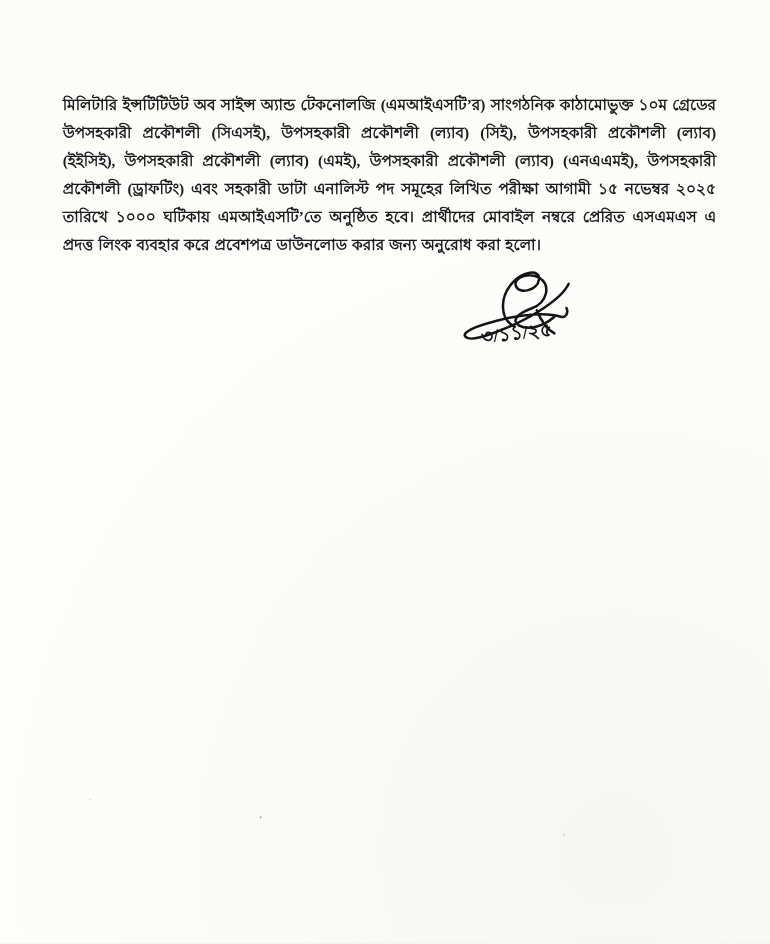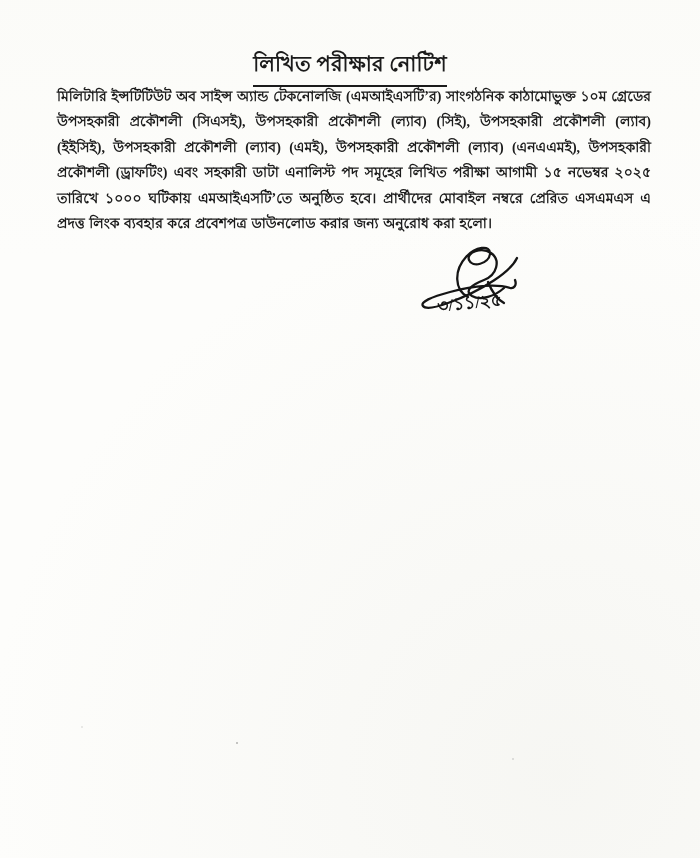--- a/index.html
+++ b/index.html
@@ -87,23 +87,20 @@
     font-size: 17px;
     font-weight: bold;
     fill: #151515;
   }
 </style>
 </head>
 <body>
 
 <div class="page">
 
-  <h1 class="title">
-    <span class="title-text">লিখিত পরীক্ষার নোটিশ</span>
-  </h1>
 
   <p class="body-text">মিলিটারি ইন্সটিটিউট অব সাইন্স অ্যান্ড টেকনোলজি (এমআইএসটি’র) সাংগঠনিক কাঠামোভুক্ত ১০ম গ্রেডের উপসহকারী প্রকৌশলী (সিএসই), উপসহকারী প্রকৌশলী (ল্যাব) (সিই), উপসহকারী প্রকৌশলী (ল্যাব) (ইইসিই), উপসহকারী প্রকৌশলী (ল্যাব) (এমই), উপসহকারী প্রকৌশলী (ল্যাব) (এনএএমই), উপসহকারী প্রকৌশলী (ড্রাফটিং) এবং সহকারী ডাটা এনালিস্ট  পদ সমূহের লিখিত পরীক্ষা আগামী ১৫ নভেম্বর ২০২৫ তারিখে ১০০০ ঘটিকায় এমআইএসটি’তে অনুষ্ঠিত হবে। প্রার্থীদের মোবাইল নম্বরে প্রেরিত এসএমএস এ প্রদত্ত লিংক ব্যবহার করে প্রবেশপত্র ডাউনলোড করার জন্য অনুরোধ করা হলো।</p>
 
   <div class="signature-block">
     <svg viewBox="0 0 172 80" xmlns="http://www.w3.org/2000/svg">
 
       <path class="sig-stroke" d="M70,57 C56,50 56,30 68,17 C77,7 93,4 92,14 C91,24 74,28 71,20 C68,12 84,7 93,13 C103,20 99,35 86,40 C73,45 66,51 74,56 C83,61 97,56 106,48"></path>
 
       <path class="sig-stroke" d="M119,18 C113,31 86,50 50,63 C39,67 28,70 25,66 C22,62 33,57 52,52 C78,45 100,44 112,48 C116,49 119,45 117,40"></path>
 

